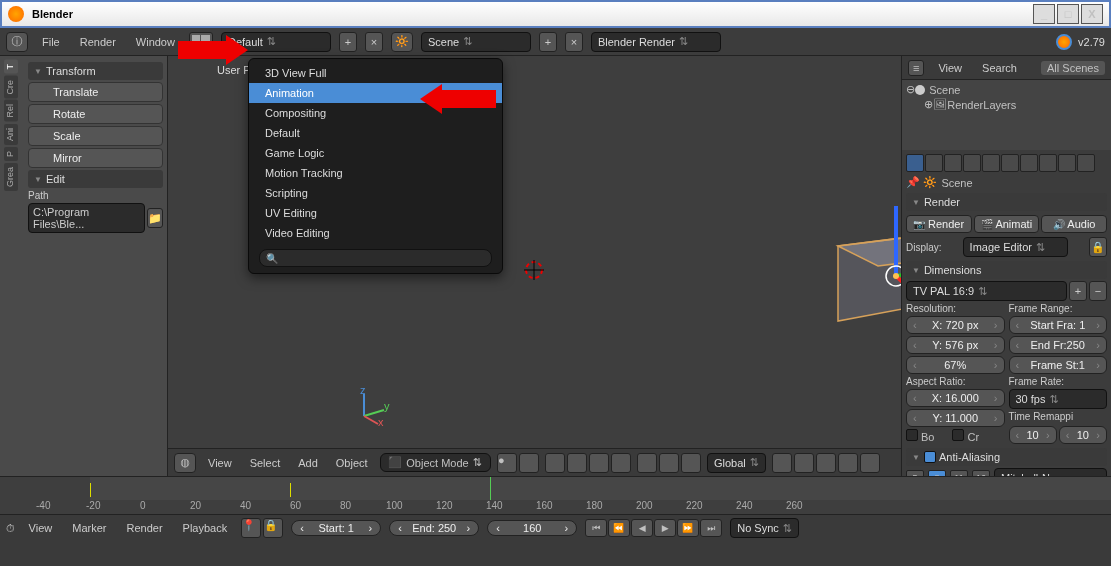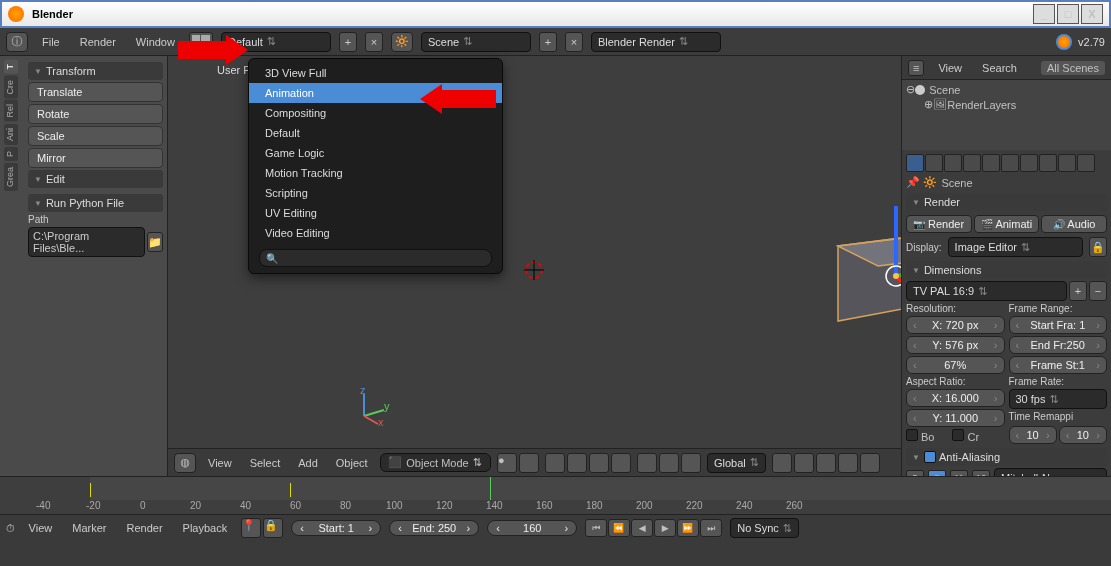--- a/index.html
+++ b/index.html
@@ -32,21 +32,21 @@
 .main { display: flex; height: 420px; }
 
 
 .toolshelf { width: 168px; background: #4a4a4a; border-right: 1px solid #222; padding: 4px; display: flex; gap: 10px; }
 .toolshelf .tabs { width: 14px; display: flex; flex-direction: column; gap: 2px; }
 .toolshelf .tabs div { writing-mode: vertical-rl; transform: rotate(180deg); background: #3a3a3a; padding: 4px 1px; border-radius: 2px; font-size: 9px; color: #aaa; }
 .toolshelf .tabs div.act { background: #555; color: #fff; }
 .tools-col { flex: 1; }
 .panel-hdr { background: #3a3a3a; padding: 3px 6px; border-radius: 3px; margin: 2px 0; display: flex; align-items: center; color: #ddd; }
 .panel-hdr::before { content: "▼"; font-size: 8px; margin-right: 4px; color: #888; }
-.tool-btn { background: #555; border: 1px solid #333; border-radius: 4px; padding: 3px 8px; margin: 2px 0; color: #eee; cursor: pointer; }
+.tool-btn { background: #555; border: 1px solid #333; border-radius: 4px; padding: 3px 24px; margin: 2px 0; color: #eee; cursor: pointer; }
 .path-input { background: #2b2b2b; border: 1px solid #111; border-radius: 4px; padding: 2px 4px; color: #ccc; width: 100%; }
 
 
 .viewport { flex: 1; position: relative; background: #3e3e3e; overflow: hidden; }
 .vp-label { position: absolute; top: 8px; left: 20px; color: #ddd; margin-left: 29px; }
 .grid { position: absolute; inset: 0; }
 .cube { position: absolute; left: 640px; top: 150px; }
 .axis-gizmo { position: absolute; left: 186px; bottom: 50px; }
 .obj-label { position: absolute; left: 40px; bottom: 12px; color: #ddd; }
 
@@ -173,23 +173,20 @@
       <div class="panel-hdr">
           <span>Transform</span>
         </div>
       <div class="tool-btn">Translate</div>
       <div class="tool-btn">Rotate</div>
       <div class="tool-btn">Scale</div>
       <div class="tool-btn">Mirror</div>
       <div class="panel-hdr">
           <span>Edit</span>
         </div>
-      <div class="panel-hdr" style="margin-top:6px">
-          <span>Run Python File</span>
-        </div>
       <div class="sub-label">Path</div>
       <div style="display:flex;gap:2px;align-items:center">
         <div class="path-input">C:\Program Files\Ble...</div>
         <div class="plus">📁</div>
       </div>
     </div>
   </div>
 
   <div class="viewport">
     <svg class="grid">
@@ -323,21 +320,21 @@
       </div>
 
       <div class="panel-hdr">
           <span>Render</span>
         </div>
       <div class="prop-btns">
         <div class="prop-btn">📷<span>Render</span></div>
         <div class="prop-btn">🎬<span>Animati</span></div>
         <div class="prop-btn">🔊<span>Audio</span></div>
       </div>
-      <div style="display:flex;align-items:center;gap:6px;margin:4px 0">
+      <div style="display:flex;align-items:center;gap:21px;margin:4px 0">
         <span class="sub-label">Display:</span>
         <div class="dd" style="flex:1">
             <span>Image Editor</span>
             <span class="arrows">⇅</span>
           </div>
         <div class="plus">🔒</div>
       </div>
 
       <div class="panel-hdr">
           <span>Dimensions</span>

